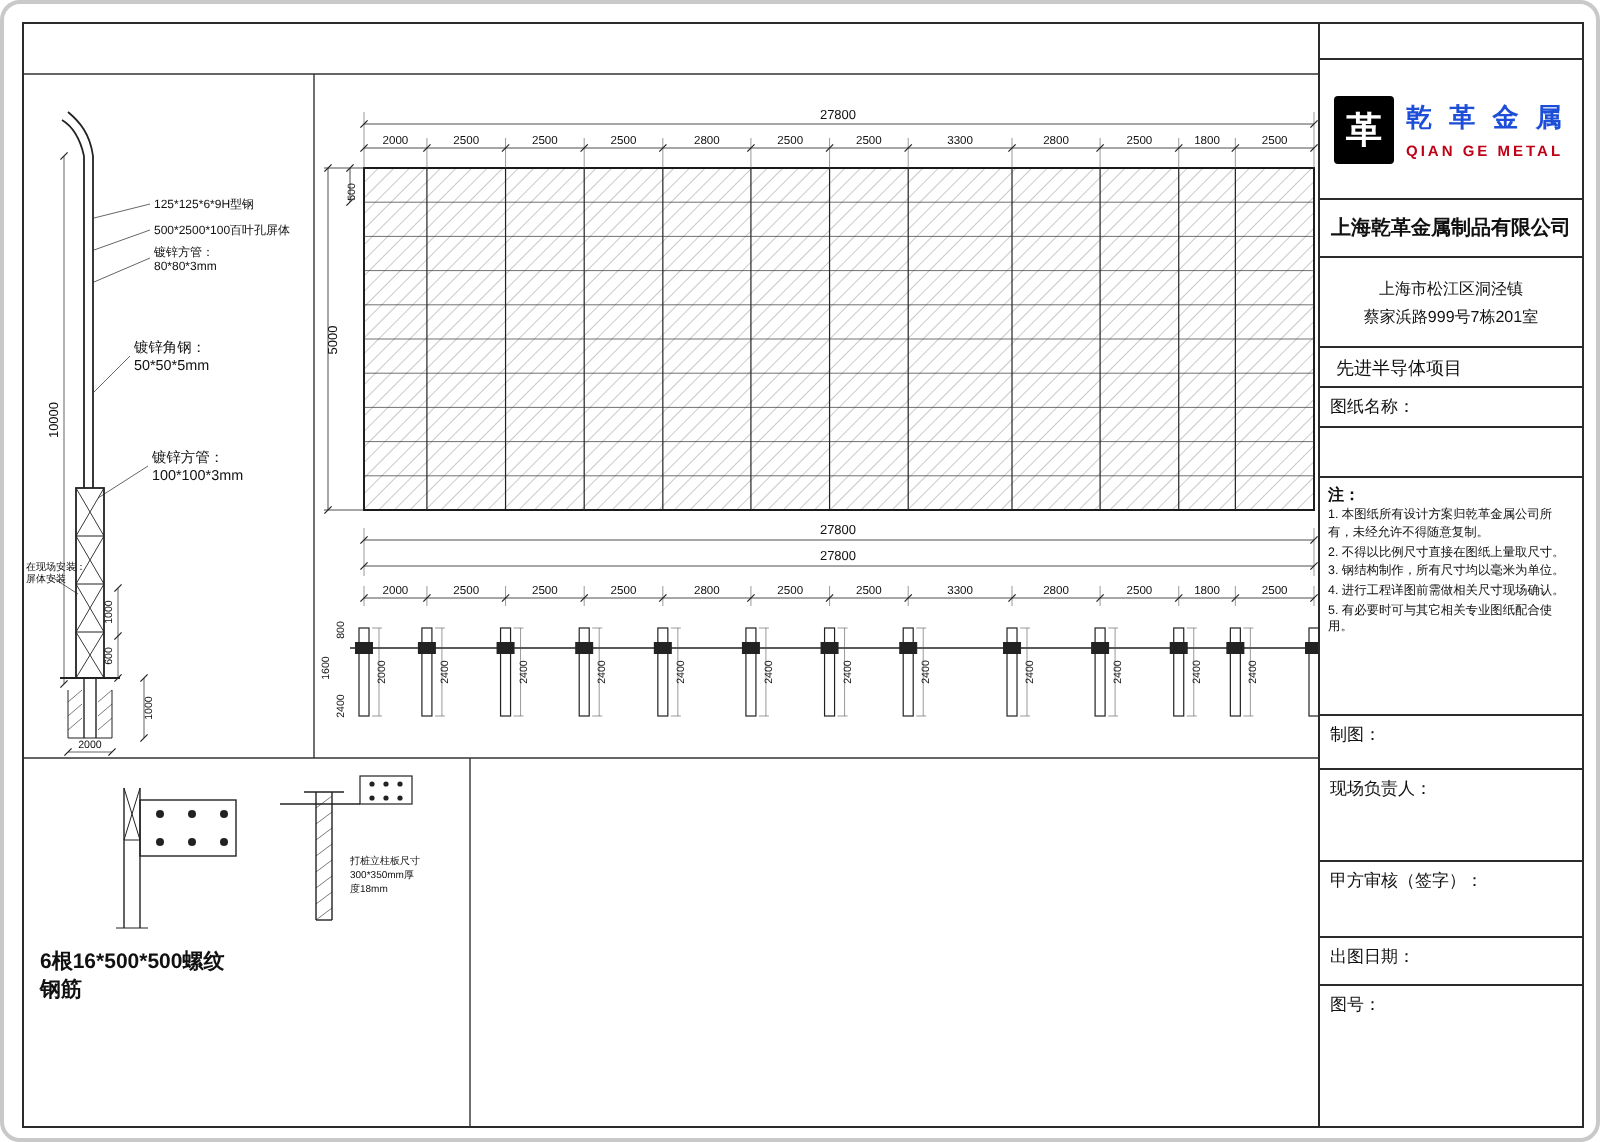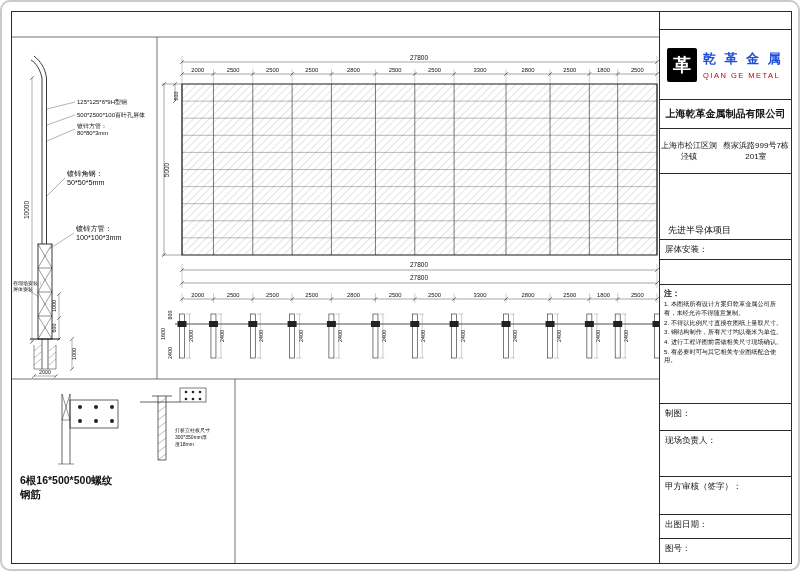--- a/index.html
+++ b/index.html
@@ -12,25 +12,25 @@
               display:flex;flex-direction:column;box-sizing:border-box;background:#fff;}
   .tb-row{box-sizing:border-box;border-bottom:1px solid #2b2b2b;flex:0 0 auto;overflow:hidden;color:#111;}
   .h18{height:18px}.h70{height:70px}.h29{height:29px}.h45{height:45px}.h21{height:21px}
   .h20{height:20px}.h25{height:25px}.h119{height:119px}.h27{height:27px}.h46{height:46px}
   .h38{height:38px}.h24{height:24px}
   .last{flex:1 1 auto;border-bottom:none;}
   .tb-logo{display:flex;align-items:center;gap:6px;padding:0 3px 0 7px;}
   .logo-box{width:30px;height:34px;background:#000;color:#fff;display:flex;align-items:center;
             justify-content:center;font-size:18px;font-weight:bold;border-radius:2px;flex:0 0 auto;}
   .brand-cn{font-size:13px;font-weight:bold;letter-spacing:2.5px;color:#1d4ed8;white-space:nowrap;}
-  .brand-en{font-size:7.5px;font-weight:normal;letter-spacing:1.5px;color:#c00016;margin-top:3px;white-space:nowrap;}
+  .brand-en{font-size:7.5px;font-weight:bold;letter-spacing:1.5px;color:#c00016;margin-top:3px;white-space:nowrap;}
   .tb-company{font-size:10px;font-weight:bold;display:flex;align-items:center;justify-content:center;text-align:center;padding:0 2px;}
-  .tb-address{font-size:8px;display:flex;flex-direction:row;align-items:center;justify-content:center;gap:3px;text-align:center;}
+  .tb-address{font-size:8px;display:flex;flex-direction:column;align-items:center;justify-content:center;gap:3px;text-align:center;}
   .tb-label{font-size:8.5px;padding:4px 5px;}
-  .tb-value{font-size:9px;padding:4px 8px;margin-top:46px;}
+  .tb-value{font-size:9px;padding:4px 8px;}
   .tb-notes{font-size:6.2px;padding:3px 4px;line-height:1.4;}
   .notes-label{font-size:8px;font-weight:bold;margin-bottom:1px;}
   .note{margin-bottom:1px;}
 </style>
 </head>
 <body>
 
 <div class="page">
   <div class="frame">
 
@@ -363,21 +363,21 @@
           <div class="brand-cn">乾 革 金 属</div>
           <div class="brand-en">QIAN GE METAL</div>
         </div>
       </div>
       <div class="tb-row h29 tb-company">上海乾革金属制品有限公司</div>
       <div class="tb-row h45 tb-address">
         <div>上海市松江区洞泾镇</div>
         <div>蔡家浜路999号7栋201室</div>
       </div>
       <div class="tb-row h20 tb-value">先进半导体项目</div>
-      <div class="tb-row h20 tb-label">屏体安装：</div>
+      <div class="tb-row h20 tb-label">图纸名称：</div>
       <div class="tb-row h25"></div>
       <div class="tb-row h119 tb-notes">
         <div class="notes-label">注：</div>
         <div class="note">1. 本图纸所有设计方案归乾革金属公司所有，未经允许不得随意复制。</div>
         <div class="note">2. 不得以比例尺寸直接在图纸上量取尺寸。</div>
         <div class="note">3. 钢结构制作，所有尺寸均以毫米为单位。</div>
         <div class="note">4. 进行工程详图前需做相关尺寸现场确认。</div>
         <div class="note">5. 有必要时可与其它相关专业图纸配合使用。</div>
       </div>
       <div class="tb-row h27 tb-label">制图：</div>

